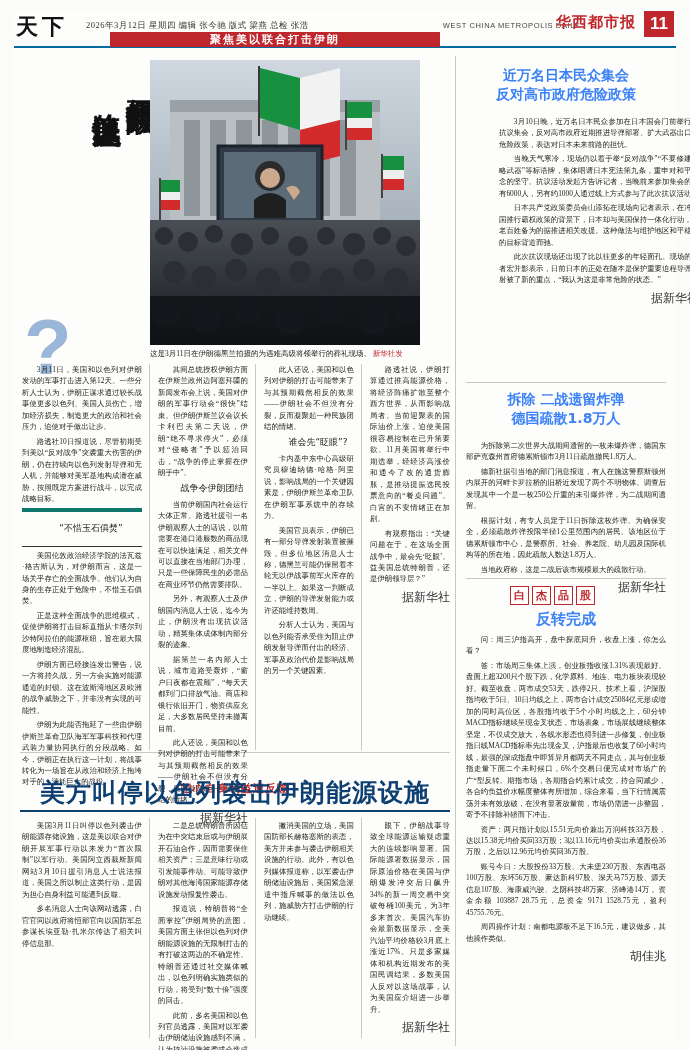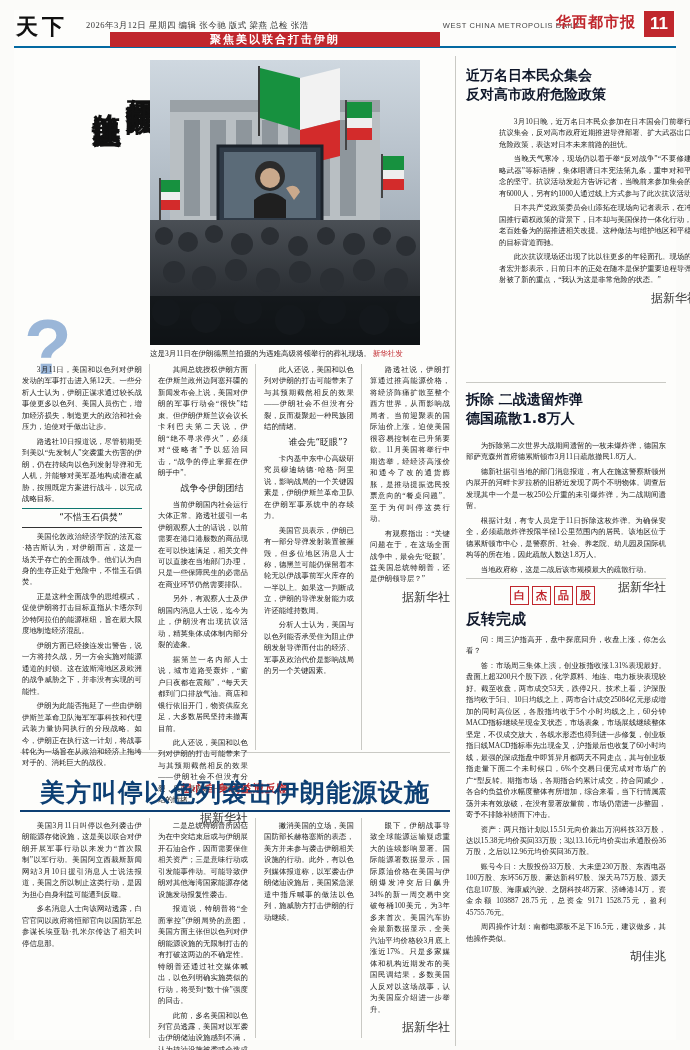--- a/index.html
+++ b/index.html
@@ -31,24 +31,24 @@
   .photo{position:absolute;left:150px;top:60px;width:270px;height:285px;overflow:hidden;background:#2b3a4a;}
   .caption{position:absolute;left:150px;top:349px;width:270px;font-size:7.5px;color:#222;line-height:1.35;}
   .caption .src{color:#c0272d;}
   
   .vrule{position:absolute;background:#c9c9c4;width:1px;}
   .hrule{position:absolute;background:#c9c9c4;height:1px;}
   
   .col{position:absolute;font-size:7.4px;line-height:1.55;color:#1c1c1c;text-align:justify;}
   .col p{margin:0 0 3px 0;text-indent:2em;}
   .subhead{font-size:9px;font-weight:normal;text-align:center;margin:6px 0 4px 0;text-indent:0;font-family:"DejaVu Sans",sans-serif;}
-  .subhead-box{border-top:1px solid #0f766e;border-bottom:1px solid #333;padding:2px 0;}
+  .subhead-box{border-top:4px solid #0f766e;border-bottom:1px solid #333;padding:10px 0;}
   .credit{text-align:right;font-size:12px;color:#333;margin-top:2px;text-indent:0;}
   
-  .rh{position:absolute;font-family:"DejaVu Sans",sans-serif;font-weight:bold;color:#0f172a;}
+  .rh{position:absolute;font-family:"DejaVu Sans",sans-serif;font-weight:bold;color:#3b82f6;text-align:center;}
   
   .bh-small{position:absolute;left:20px;top:760px;width:430px;text-align:center;font-size:11px;font-weight:bold;color:#c0272d;font-family:"DejaVu Sans",sans-serif;letter-spacing:1px;margin-top:21px;}
   .bh-big{position:absolute;left:20px;top:776px;width:430px;text-align:center;font-size:25px;font-weight:bold;color:#0d3f73;font-family:"DejaVu Sans",sans-serif;letter-spacing:1px;}
   .bar-blue{position:absolute;background:#0d3f73;}
   
   .boxhead{position:absolute;display:flex;gap:3px;}
   .boxhead span{display:inline-block;width:17px;height:17px;border:1px solid #c0272d;color:#c0272d;font-size:11px;font-weight:bold;text-align:center;line-height:17px;font-family:"DejaVu Sans",sans-serif;}
 </style>
 </head>
 <body>
@@ -164,21 +164,21 @@
   </div>
 
   <div class="vrule" style="left:149px;top:364px;height:386px;"></div>
   <div class="vrule" style="left:255px;top:364px;height:386px;"></div>
   <div class="vrule" style="left:361px;top:364px;height:386px;"></div>
   <div class="vrule" style="left:455px;top:56px;height:990px;"></div>
   <div class="hrule" style="left:20px;top:752px;width:430px;"></div>
 
   <div class="col" style="left:22px;top:364px;width:120px;">
     <p>3月11日，美国和以色列对伊朗发动的军事打击进入第12天。一些分析人士认为，伊朗正谋求通过较长战事使更多以色列、美国人员伤亡，增加经济损失，制造更大的政治和社会压力，迫使对手做出让步。</p>
-    <p>路透社10日报道说，尽管初期受到美以“先发制人”突袭重大伤害的伊朗，仍在持续向以色列发射导弹和无人机，并能够对美军基地构成潜在威胁，按照既定方案进行战斗，以完成战略目标。</p>
+    <p>路透社10日报道说，尽管初期受到美以“反对战争”突袭重大伤害的伊朗，仍在持续向以色列发射导弹和无人机，并能够对美军基地构成潜在威胁，按照既定方案进行战斗，以完成战略目标。</p>
     <p class="subhead subhead-box">“不惜玉石俱焚”</p>
     <p>美国伦敦政治经济学院的法瓦兹·格吉斯认为，对伊朗而言，这是一场关乎存亡的全面战争。他们认为自身的生存正处于危险中，不惜玉石俱焚。</p>
     <p>正是这种全面战争的思维模式，促使伊朗将打击目标直指从卡塔尔到沙特阿拉伯的能源枢纽，旨在最大限度地制造经济混乱。</p>
     <p>伊朗方面已经接连发出警告，说一方将持久战，另一方会实施对能源通道的封锁。这在波斯湾地区及欧洲的战争威胁之下，并非没有实现的可能性。</p>
     <p>伊朗为此能否拖延了一些由伊朗伊斯兰革命卫队海军军事科技和代理武装力量协同执行的分段战略。如今，伊朗正在执行这一计划，将战事转化为一场旨在从政治和经济上拖垮对手的、消耗巨大的战役。</p>
   </div>
 
   <div class="col" style="left:158px;top:364px;width:90px;">
     <p>其间总统授权伊朗方面在伊斯兰政州边阿塞拜疆的新闻发布会上说，美国对伊朗的军事行动会“很快”结束。但伊朗伊斯兰议会议长卡利巴夫第二天说，伊朗“绝不寻求停火”，必须对“侵略者”予以惩治回击，“战争的停止掌握在伊朗手中”。</p>
     <p class="subhead">战争令伊朗团结</p>
@@ -191,21 +191,21 @@
 
   <div class="col" style="left:264px;top:364px;width:90px;">
     <p>此人还说，美国和以色列对伊朗的打击可能带来了与其预期截然相反的效果——伊朗社会不但没有分裂，反而凝聚起一种民族团结的情绪。</p>
     <p class="subhead">谁会先“眨眼”?</p>
     <p>卡内基中东中心高级研究员穆迪纳德·哈格·阿里说，影响战局的一个关键因素是，伊朗伊斯兰革命卫队在伊朗军事系统中的存续力。</p>
     <p>美国官员表示，伊朗已有一部分导弹发射装置被摧毁，但多位地区消息人士称，德黑兰可能仍保留着本轮无以伊战事前军火库存的一半以上。如果这一判断成立，伊朗的导弹发射能力或许还能维持数周。</p>
     <p>分析人士认为，美国与以色列能否承受住为阻止伊朗发射导弹而付出的经济、军事及政治代价是影响战局的另一个关键因素。</p>
   </div>
 
   <div class="col" style="left:370px;top:364px;width:80px;">
-    <p>路透社说，伊朗打算通过推高能源价格，将经济阵痛扩散至整个西方世界，从而影响战局者。当前迎聚表的国际油价上涨，迫使美国很容易控制在已升第要欲。11月美国将举行中期选举，经经济高涨价和通今了改的通货膨胀，是推动提振选民投票意向的“餐桌问题”。至于为何叫停这类行动。</p>
+    <p>路透社说，伊朗打算通过推高能源价格，将经济阵痛扩散至整个西方世界，从而影响战局者。当前迎聚表的国际油价上涨，迫使美国很容易控制在已升第要欲。11月美国将举行中期选举，经经济高涨价和通今了改的通货膨胀，是推动提振选民投票意向的“餐桌问题”。白宫的不安情绪正在加剧。</p>
     <p>有观察指出：“关键问题在于，在这场全面战争中，最会先‘眨眼’。益美国总统特朗普，还是伊朗领导层？”</p>
     <p class="credit">据新华社</p>
   </div>
 
   <div class="bh-small">担心自身利益遭反噬</div>
   <div class="bh-big">美方叫停以色列袭击伊朗能源设施</div>
   <div class="bar-blue" style="left:20px;top:810px;width:430px;height:2px;"></div>
 
   <div class="vrule" style="left:149px;top:818px;height:220px;"></div>
   <div class="vrule" style="left:255px;top:818px;height:220px;"></div>

